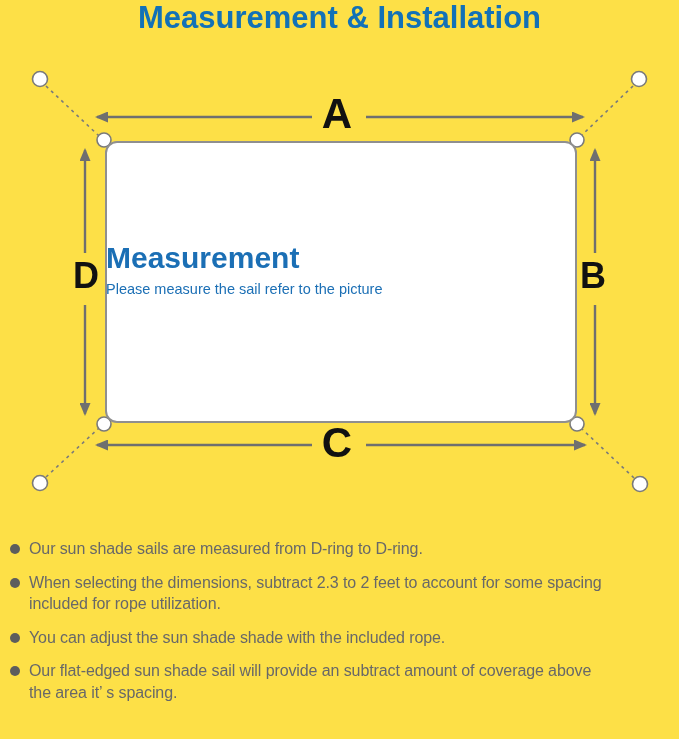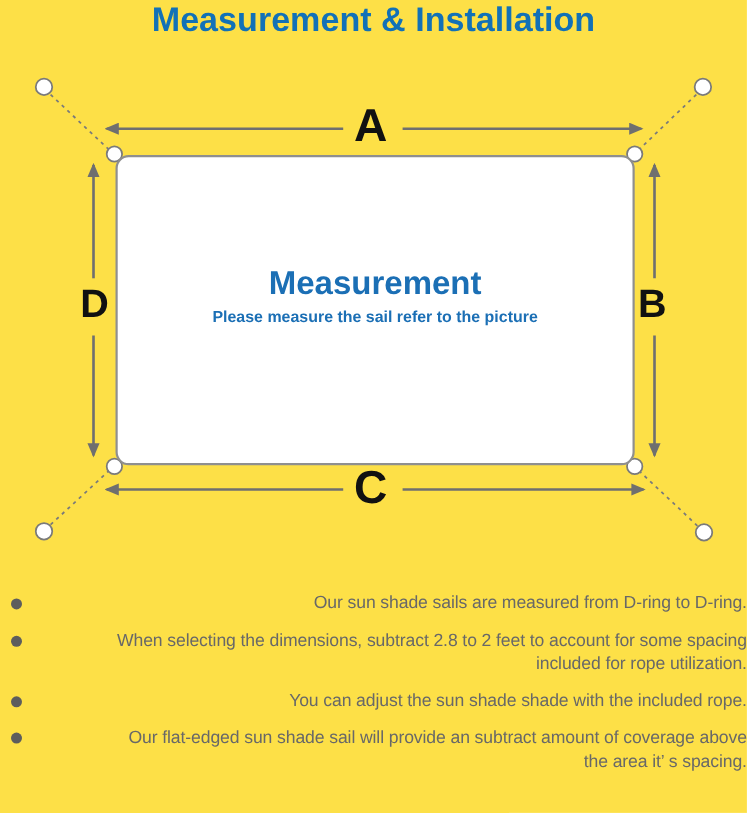--- a/index.html
+++ b/index.html
@@ -39,48 +39,45 @@
   }
   .dim-label-a { left: 307px; top: 94px;  font-size: 42px; line-height: 40px; }
   .dim-label-c { left: 307px; top: 423px; font-size: 42px; line-height: 40px; }
   .dim-label-d { left: 56px;  top: 258px; font-size: 36px; line-height: 36px; }
   .dim-label-b { left: 563px; top: 258px; font-size: 36px; line-height: 36px; }
 
   .center-text {
     position: absolute;
     left: 106px; top: 241px;
     width: 470px;
-    text-align: center;
   }
   .center-heading {
     font-size: 30px;
     font-weight: bold;
     line-height: 34px;
     color: #1b6fb5;
   }
   .center-subheading {
     margin-top: 3px;
     font-size: 14.5px;
     line-height: 22px;
     color: #1b6fb5;
-    font-weight: bold;
   }
 
   
   .notes {
     position: absolute;
     left: 10px; top: 538px;
     width: 669px;
     list-style: none;
   }
   .note-item {
     display: flex;
     align-items: flex-start;
     margin-bottom: 12px;
-    text-align: right;
   }
   .bullet-dot {
     flex: 0 0 auto;
     width: 10px; height: 10px;
     margin: 6px 9px 0 0;
     border-radius: 50%;
     background: #5d5d5d;
   }
   .note-lines { flex: 1 1 auto; }
   .note-line {
@@ -160,21 +157,21 @@
   <ul class="notes">
     <li class="note-item">
       <span class="bullet-dot"></span>
       <div class="note-lines">
         <div class="note-line">Our sun shade sails are measured from D-ring to D-ring.</div>
       </div>
     </li>
     <li class="note-item">
       <span class="bullet-dot"></span>
       <div class="note-lines">
-        <div class="note-line">When selecting the dimensions, subtract 2.8 to 2 feet to account for some spacing</div>
+        <div class="note-line">When selecting the dimensions, subtract 2.3 to 2 feet to account for some spacing</div>
         <div class="note-line">included for rope utilization.</div>
       </div>
     </li>
     <li class="note-item">
       <span class="bullet-dot"></span>
       <div class="note-lines">
         <div class="note-line">You can adjust the sun shade shade with the included rope.</div>
       </div>
     </li>
     <li class="note-item">

